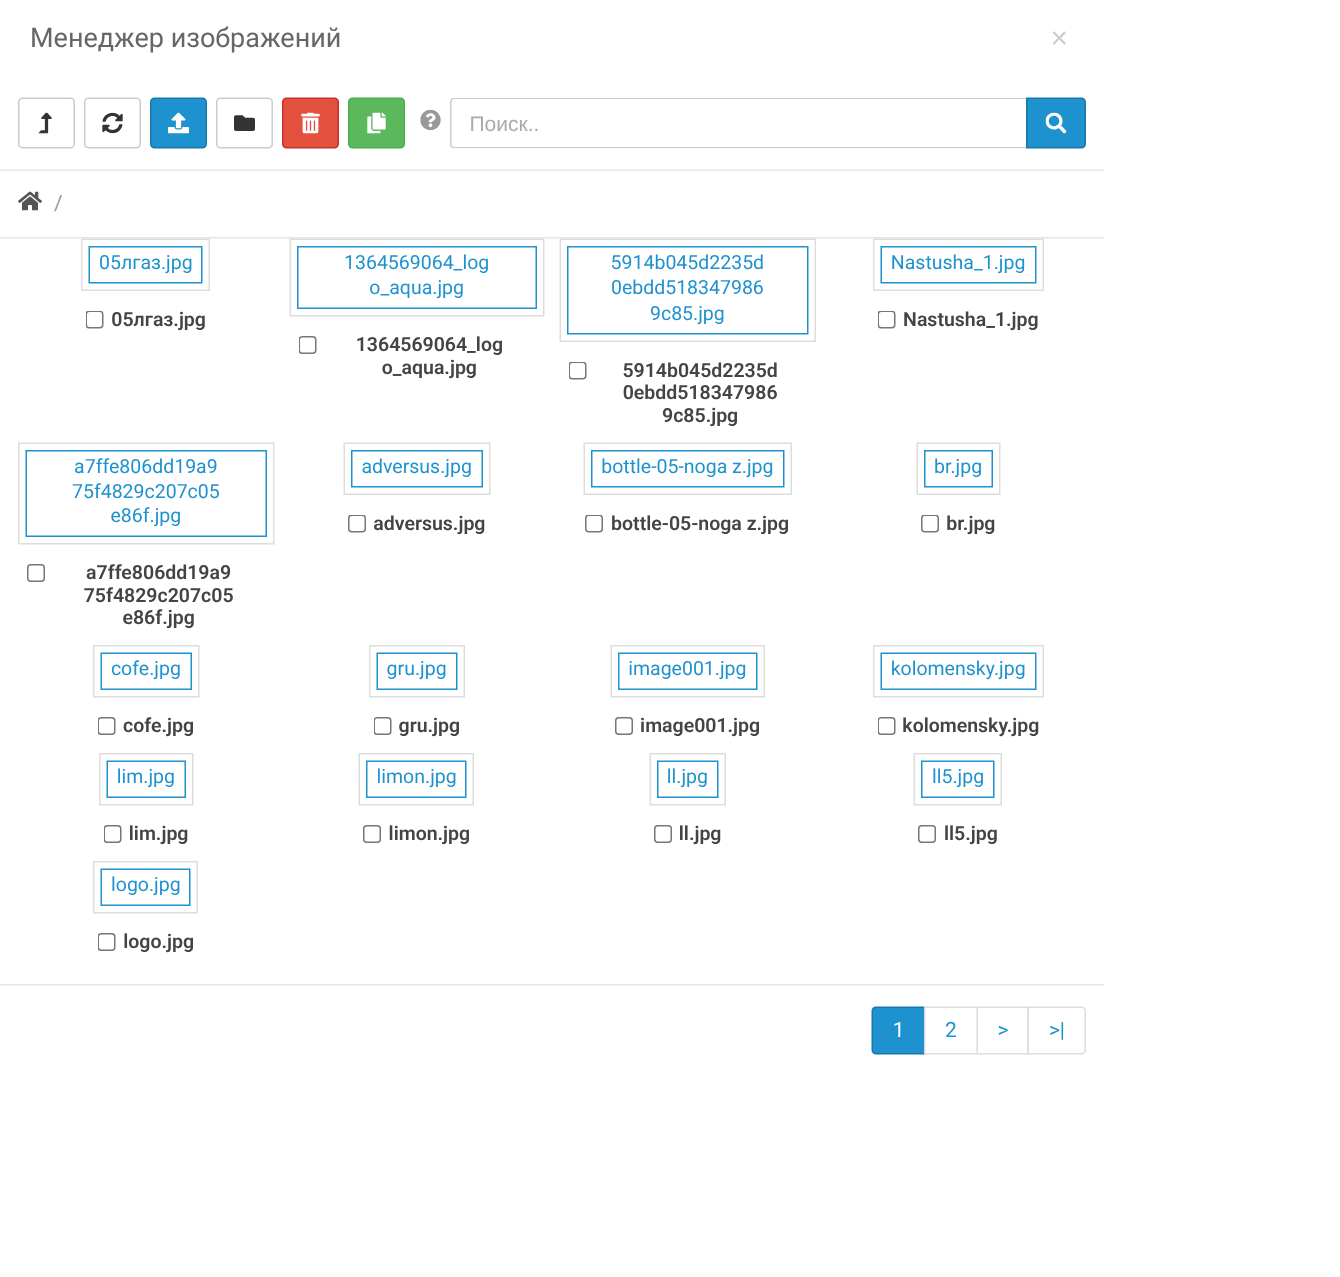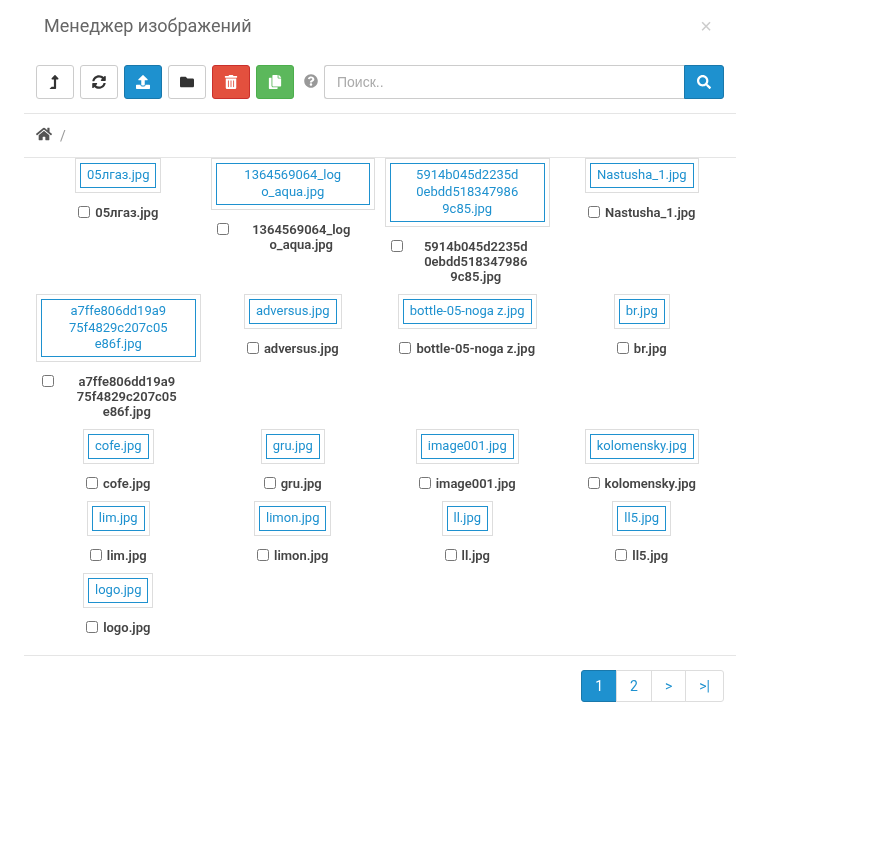--- a/index.html
+++ b/index.html
@@ -5,21 +5,20 @@
     * { box-sizing: border-box; }
     body {
       margin: 0;
       font-family: -apple-system, BlinkMacSystemFont, "Segoe UI", Roboto, "Helvetica Neue", Arial, sans-serif;
       font-size: 14px;
       color: #333;
       background: #fff;
     }
     .modal {
       width: 736px;
-      padding-left: 24px;
     }
     .modal-header {
       padding: 15px 20px;
       position: relative;
     }
     .modal-title {
       font-size: 18px;
       color: #666;
       font-weight: normal;
       margin: 0;

